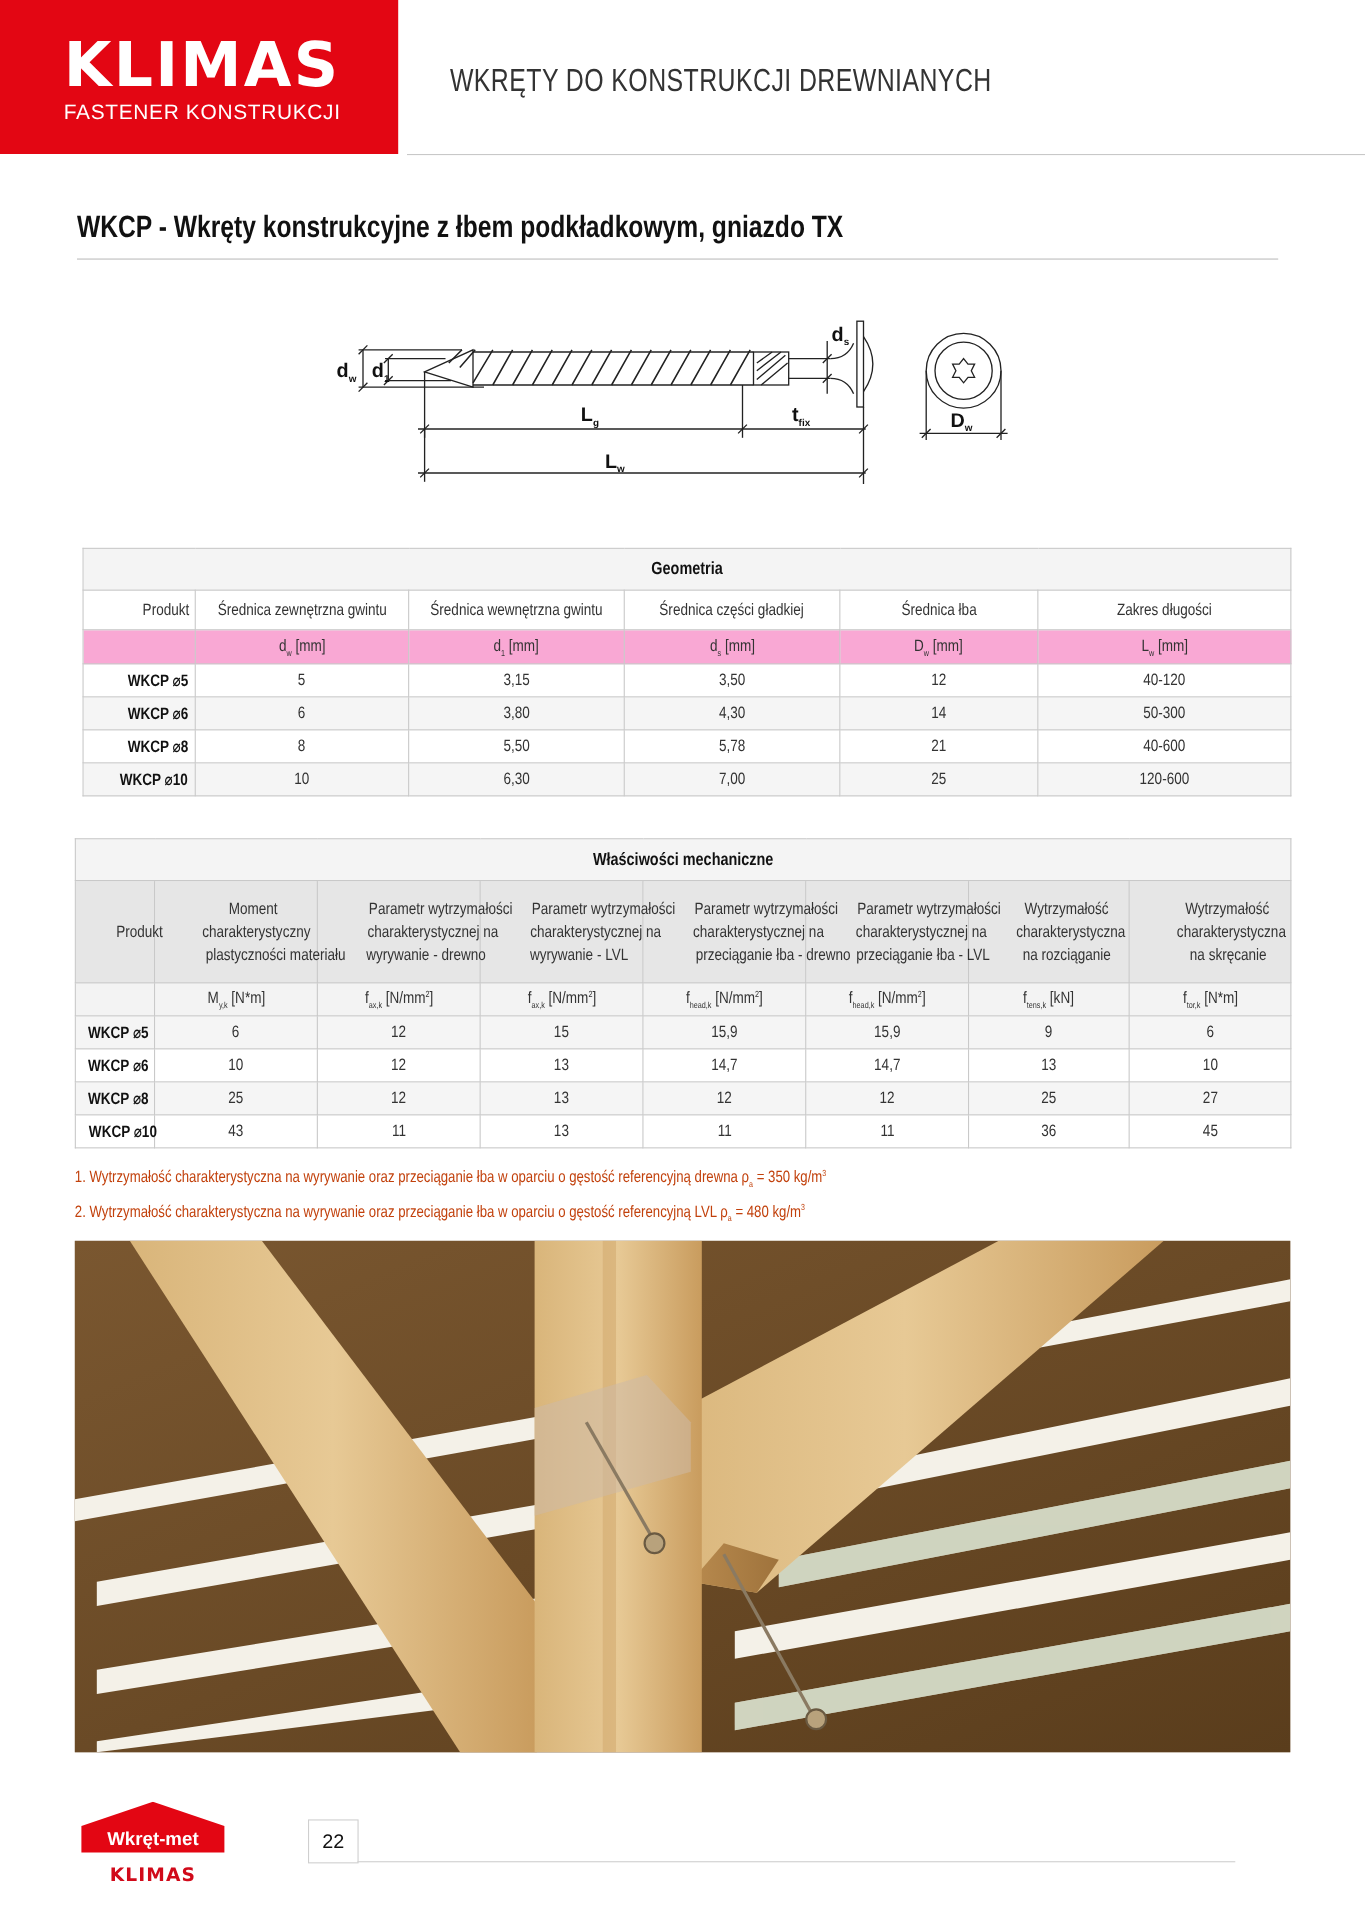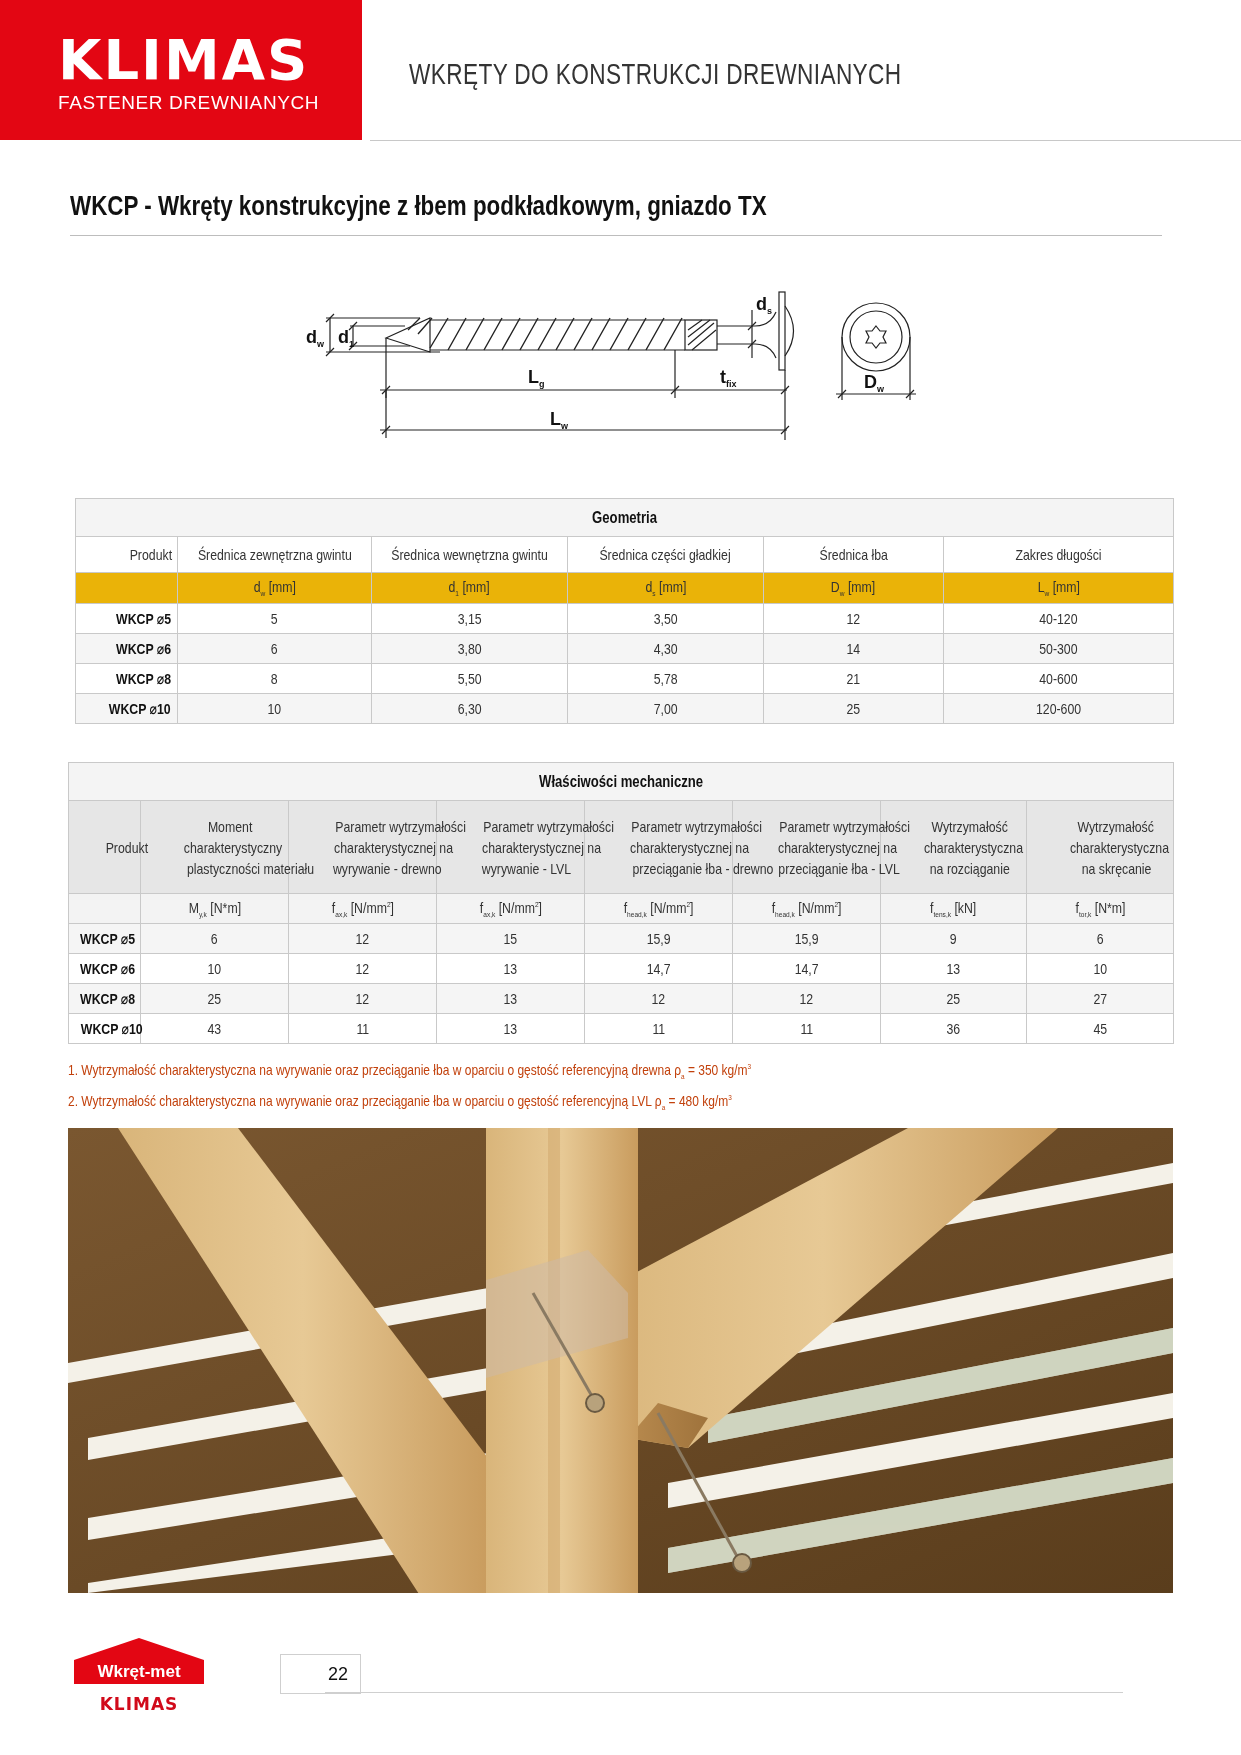--- a/index.html
+++ b/index.html
@@ -30,21 +30,21 @@
   .cond { display: inline-block; transform: scaleX(0.82); white-space: nowrap; }
   .title-row td { background: #f4f4f4; font-weight: 700; color: #111; font-size: 16px; }
   .prod { text-align: right; padding-left: 5px; }
   .prod b { font-weight: 700; color: #111; font-size: 15px; }
   sub { font-size: 8px; vertical-align: -4px; }
   sup { font-size: 8px; vertical-align: 6px; }
 
   #geo-table { left: 75px; top: 498px; width: 1098px; }
   #geo-table tr.r-title td { height: 37px; }
   #geo-table tr.r-head td { height: 35px; background: #fff; }
-  #geo-table tr.r-unit td { height: 30px; background: #eab308; }
+  #geo-table tr.r-unit td { height: 30px; background: #f9a8d4; }
   #geo-table tr.r-data td { height: 29px; }
   #geo-table tr.r-data:nth-of-type(odd) td { background: #f5f5f5; }
   #geo-table tr.r-data:nth-of-type(even) td { background: #ffffff; }
 
   #mech-table { left: 68px; top: 762px; width: 1105px; }
   #mech-table tr.r-title td { height: 37px; }
   #mech-table tr.r-head td { height: 92px; background: #e6e6e6; line-height: 21px; padding-left: 32px; }
   #mech-table tr.r-unit td { height: 29px; background: #f3f3f3; }
   #mech-table tr.r-data td { height: 29px; }
   #mech-table tr.r-data:nth-of-type(odd) td { background: #ffffff; }
@@ -52,29 +52,29 @@
 
   .notes { position: absolute; left: 68px; top: 1056px; font-size: 15px; color: #c2410c; line-height: 21px; }
   .notes div { transform: scaleX(0.8); transform-origin: left center; white-space: nowrap; }
 
   
   .photo { position: absolute; left: 68px; top: 1128px; width: 1105px; height: 465px; overflow: hidden; background: #6b4a25; }
 
   
   .footer-logo { position: absolute; left: 72px; top: 1638px; width: 135px; height: 80px; }
   .page-box { position: absolute; left: 280px; top: 1654px; width: 44px; height: 38px; border: 1px solid #cfcfcf;
-              display: flex; align-items: center; justify-content: center; font-size: 18px; color: #111; padding-left: 35px; }
+              display: flex; align-items: center; justify-content: center; font-size: 18px; color: #111; }
   .page-rule { position: absolute; left: 325px; top: 1692px; width: 798px; height: 1px; background: #cfcfcf; }
 </style>
 </head>
 <body>
 
 <div class="brand-block">
   <div class="brand-logo">KLIMAS</div>
-  <div class="brand-tagline">FASTENER DREWNIANYCH</div>
+  <div class="brand-tagline">FASTENER KONSTRUKCJI</div>
 </div>
 <div class="header-title">WKRĘTY DO KONSTRUKCJI DREWNIANYCH</div>
 <div class="header-rule"></div>
 
 <div class="section-title">WKCP - Wkręty konstrukcyjne z łbem podkładkowym, gniazdo TX</div>
 <div class="section-rule"></div>
 
 <svg class="drawing" viewBox="0 0 660 160" width="660" height="160">
   <g stroke="#222" fill="none" stroke-width="1.2">
 

